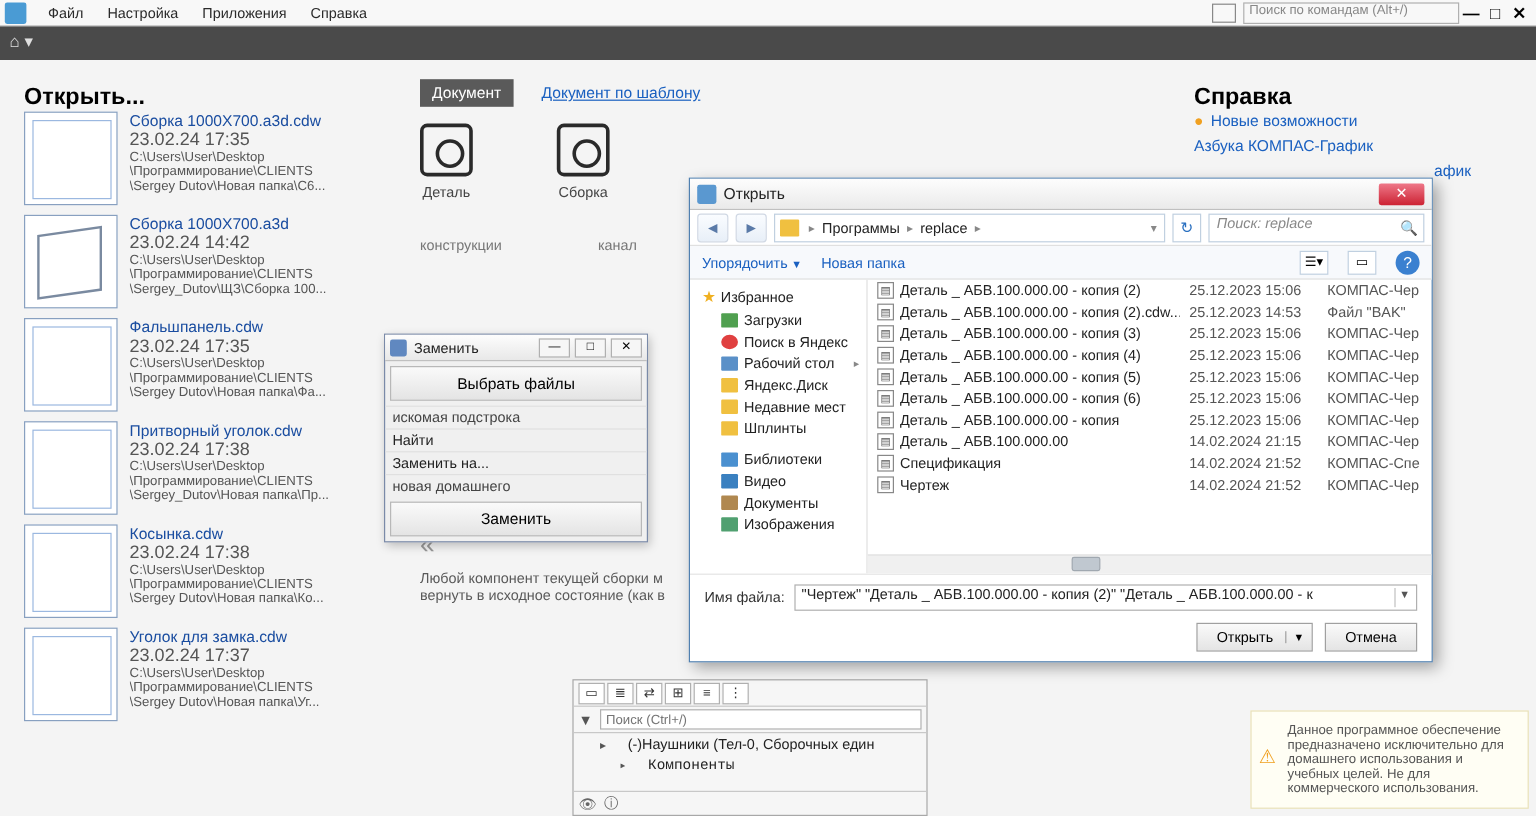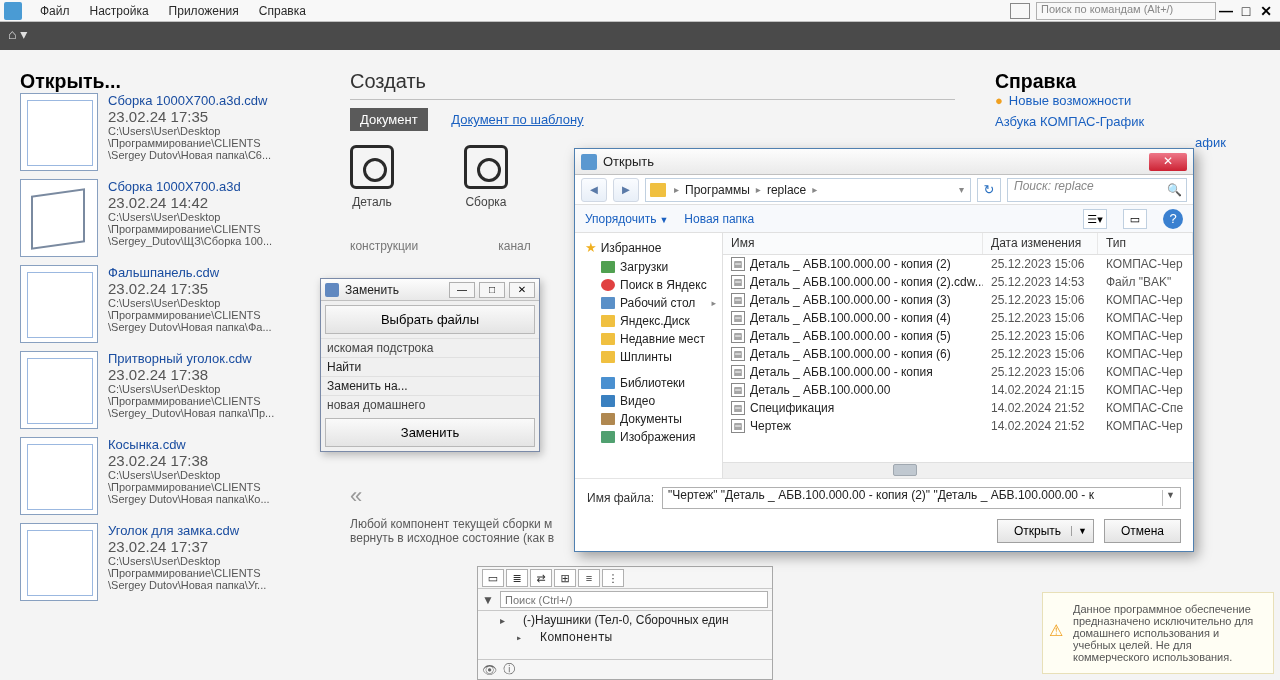--- a/index.html
+++ b/index.html
@@ -228,21 +228,20 @@
       <div class="rdate">23.02.24 17:37</div>
       <div class="rpath">C:\Users\User\Desktop</div>
       <div class="rpath">\Программирование\CLIENTS</div>
       <div class="rpath">\Sergey Dutov\Новая папка\Уг...</div>
     </div>
         </div>
       </div>
   </div>
 
   <div class="startcol createcol">
-    <h2>Создать</h2>
     <div class="createtabs">
       <span class="ctab active">Документ</span>
       <span class="ctab link">Документ по шаблону</span>
     </div>
     <div class="docrow">
       <div class="docicon">
           <div class="ibox"></div>
           <div class="lbl">Деталь</div>
         </div>
       <div class="docicon">
@@ -379,25 +378,20 @@
       <div class="navsub">
           <div class="ico doc"></div>
           <span>Документы</span>
         </div>
       <div class="navsub">
           <div class="ico img"></div>
           <span>Изображения</span>
         </div>
     </div>
     <div class="listpane">
-      <div class="hdr">
-        <div class="col c1">Имя</div>
-        <div class="col c2">Дата изменения</div>
-        <div class="col c3">Тип</div>
-      </div>
       <div class="rows" id="file-rows">
           <div class="frow">
             <div class="c c1">
               <div class="fic">▤</div>
               <span>Деталь _ АБВ.100.000.00 - копия (2)</span>
             </div>
     <div class="c c2">25.12.2023 15:06</div>
     <div class="c c3">КОМПАС-Чер</div>
           </div>
           <div class="frow">

